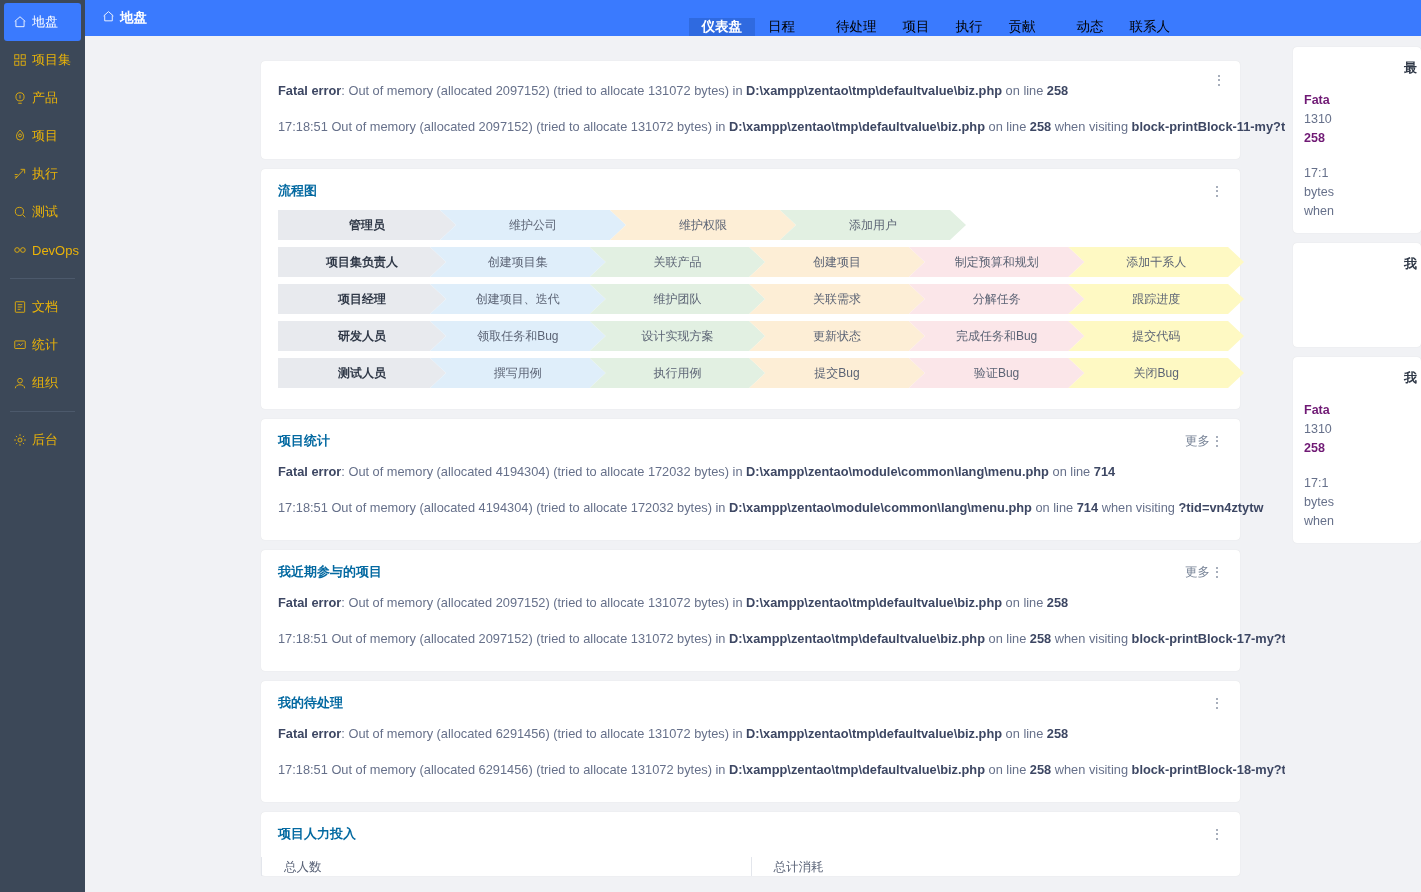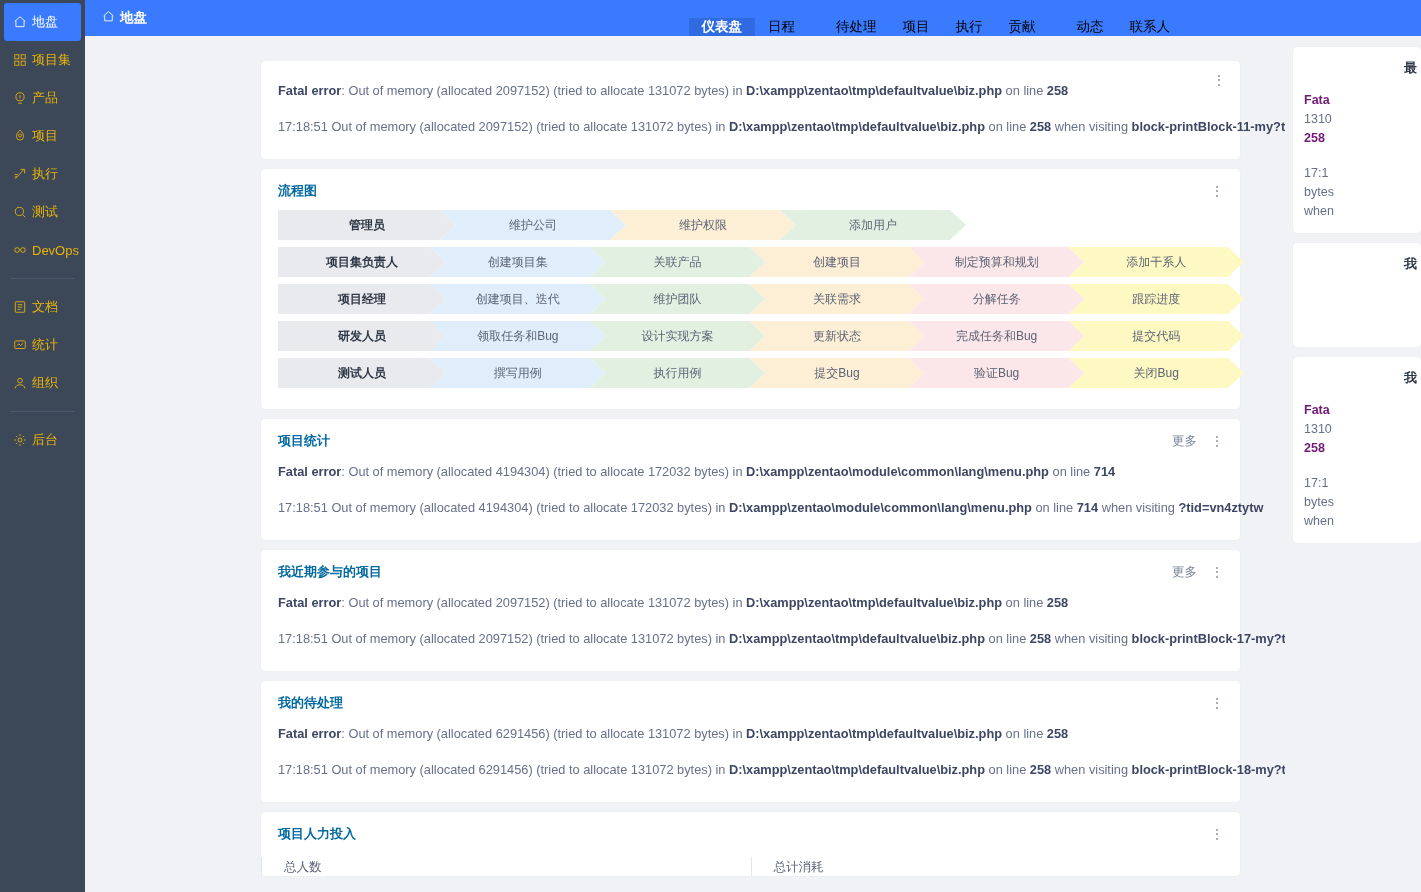--- a/index.html
+++ b/index.html
@@ -65,21 +65,21 @@
     background: #fff; border-radius: 4px;
     margin: 0 45px 10px 176px;
     box-shadow: 0 0 1px rgba(0,0,0,.12);
     position: relative;
   }
   .card-head {
     display: flex; align-items: center;
     padding: 13px 16px 4px 17px;
   }
   .card-title { font-size: 13px; font-weight: 700; color: #0369a1; }
-  .head-right { margin-left: auto; display: flex; align-items: center; gap: 13px; }
+  .head-right { margin-left: auto; display: flex; align-items: center; }
   .more-link { font-size: 12.5px; color: #7a8699; cursor: pointer; }
   .kebab {
     width: 14px; height: 16px; display: flex; flex-direction: column;
     align-items: center; justify-content: center; gap: 2.5px; cursor: pointer;
   }
   .kebab i { width: 2px; height: 2px; background: #8a93a4; border-radius: 50%; display: block; }
 
   
   .errblock { padding: 0 16px 14px 17px; }
   .errline { font-size: 12.8px; color: #66708a; line-height: 36px; white-space: nowrap; }

